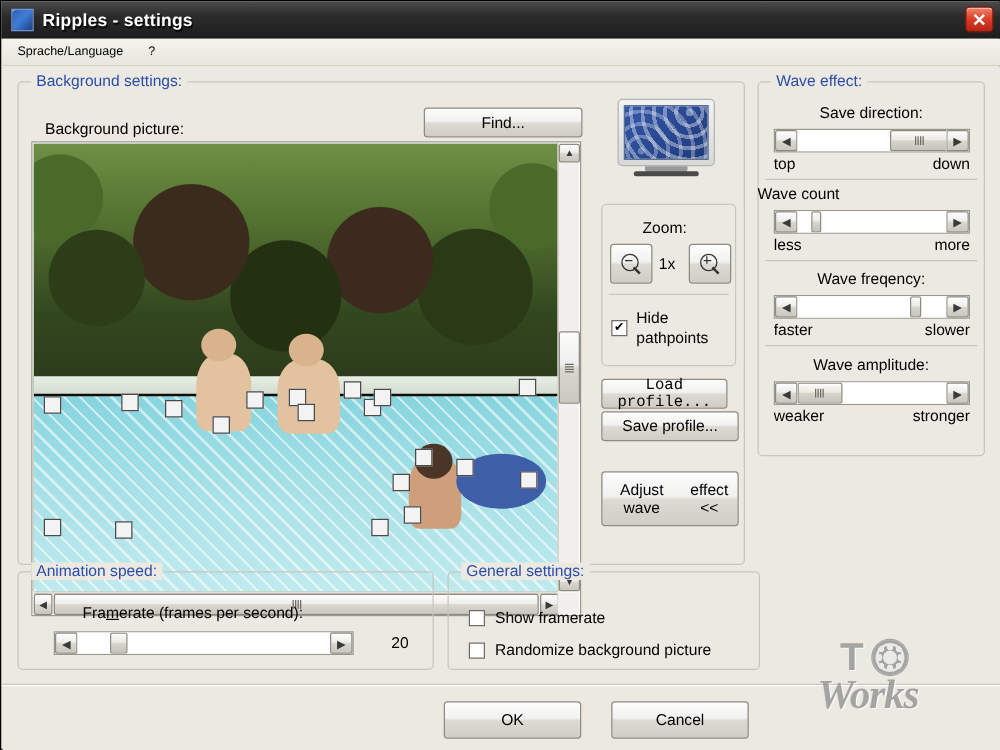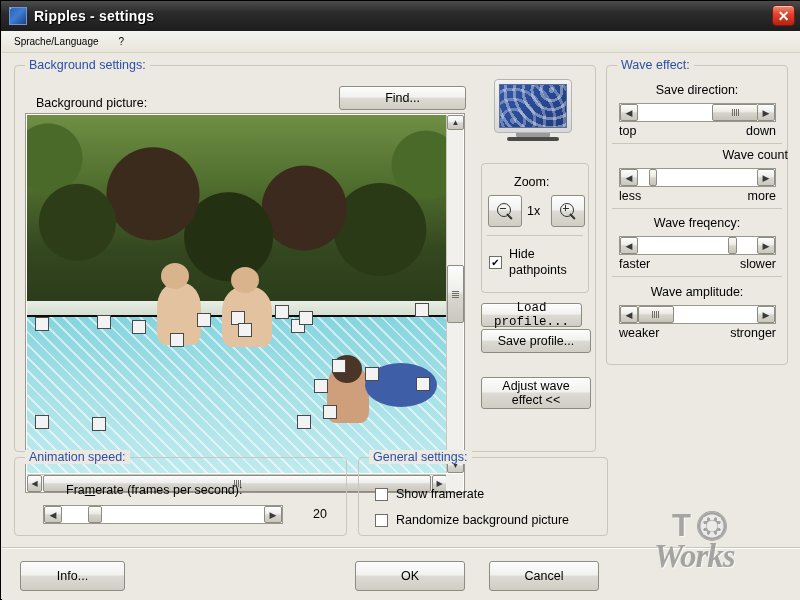--- a/index.html
+++ b/index.html
@@ -403,21 +403,21 @@
       <div class="cbx">✔</div>
       <div style="display:flex; flex-direction:column; line-height:1.25;">
         <span class="lbl">Hide</span>
         <span class="lbl">pathpoints</span>
       </div>
     </div>
 
     <div class="btn" style="position:absolute; left:479px; top:250px; width:101px; height:24px;font-family:Liberation Mono, monospace;">Load profile...</div>
     <div class="btn" style="position:absolute; left:479px; top:276px; width:110px; height:24px;">Save profile...</div>
 
-    <div class="btn" style="position:absolute; left:479px; top:324px; width:110px; height:32px; flex-direction:column;">
+    <div class="btn" style="position:absolute; left:479px; top:324px; width:110px; height:44px; ">
       <span>Adjust wave</span>
       <span>effect &lt;&lt;</span>
     </div>
 
     <div class="group" style="left:604px; top:12px; width:182px; height:300px;">
       <div class="group-title">Wave effect:</div>
     </div>
     <div id="wave-slider-host">
         <div class="lbl" style="position: absolute; left: 604px; top: 30px; width: 182px; text-align: center;">Save direction:</div>
         <div class="sb" style="left: 617px; top: 50px; width: 157px;">
@@ -430,21 +430,21 @@
                 <i></i>
                 <i></i>
               </span>
             </div>
           </div>
           <div class="sb-arrow">▶</div>
         </div>
         <div class="lbl" style="position: absolute; left: 617px; top: 71px;">top</div>
         <div class="lbl" style="position: absolute; left: 617px; width: 157px; text-align: right; top: 71px;">down</div>
         <div class="divider" style="left: 610px; width: 170px; top: 90px;"></div>
-        <div class="lbl" style="position: absolute; left: 604px; top: 95px; width: 182px; text-align: right;">Wave count</div>
+        <div class="lbl" style="position: absolute; left: 604px; top: 95px; width: 182px; text-align: left;">Wave count</div>
         <div class="sb" style="left: 617px; top: 115px; width: 157px;">
           <div class="sb-arrow">◀</div>
           <div class="sb-track">
             <div class="sb-thumb" style="left: 9%; width: 7%;"></div>
           </div>
           <div class="sb-arrow">▶</div>
         </div>
         <div class="lbl" style="position: absolute; left: 617px; top: 136px;">less</div>
         <div class="lbl" style="position: absolute; left: 617px; width: 157px; text-align: right; top: 136px; padding-left: 28px;">more</div>
         <div class="divider" style="left: 610px; width: 170px; top: 155px;"></div>
@@ -504,21 +504,20 @@
       <span class="lbl">Show framerate</span>
     </div>
     <div style="position:absolute; left:373px; top:460px; display:flex; align-items:center; gap:8px;">
       <div class="cbx"></div>
       <span class="lbl">Randomize background picture</span>
     </div>
 
     <div class="divider" style="left:0; top:495px; width:798px; background:#ffffff;"></div>
     <div class="divider" style="left:0; top:494px; width:798px; background:#c9c6bb;"></div>
 
-    <div class="btn" style="position:absolute; left:18px; top:508px; width:105px; height:30px;">Info...</div>
     <div class="btn" style="position:absolute; left:353px; top:508px; width:110px; height:30px;">OK</div>
     <div class="btn" style="position:absolute; left:487px; top:508px; width:110px; height:30px;">Cancel</div>
 
     <div id="logo">
       <div id="logo-t">T</div>
       <div id="logo-gear"></div>
       <div id="logo-works">Works</div>
     </div>
 
   </div>

